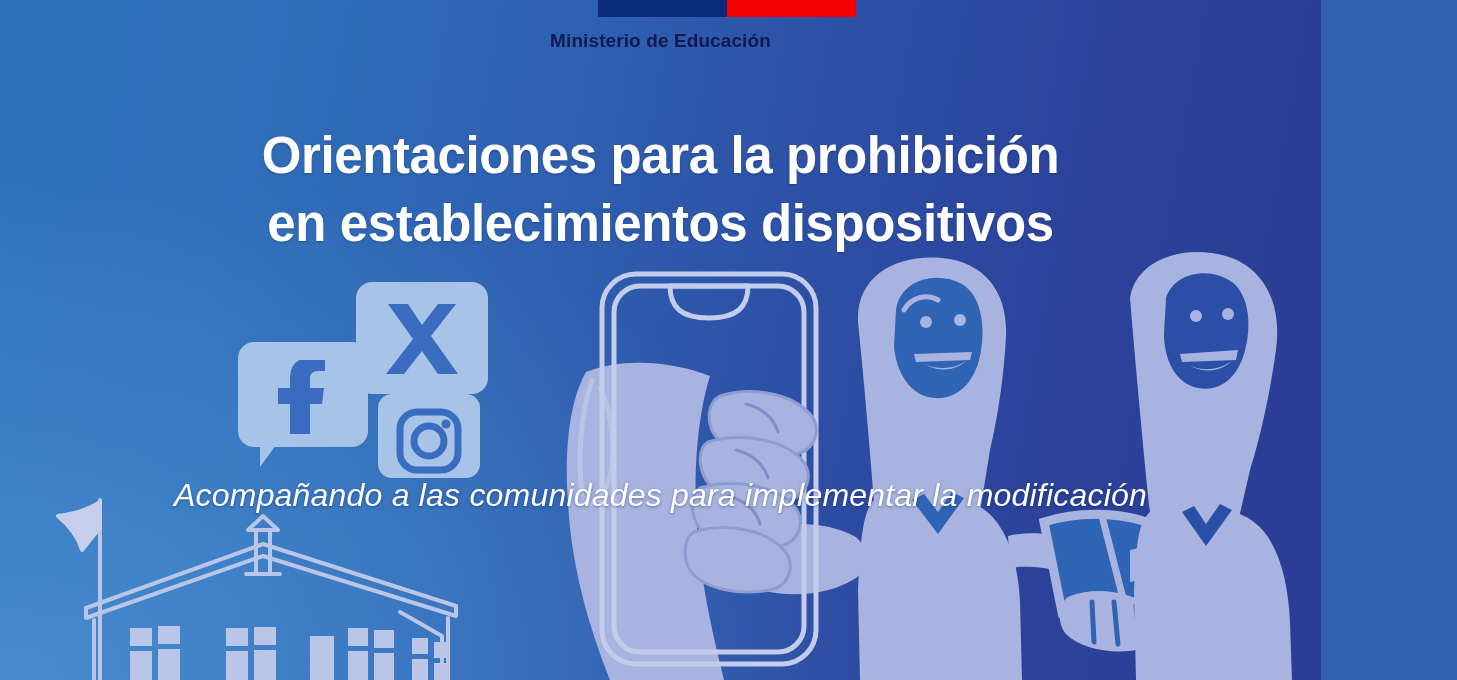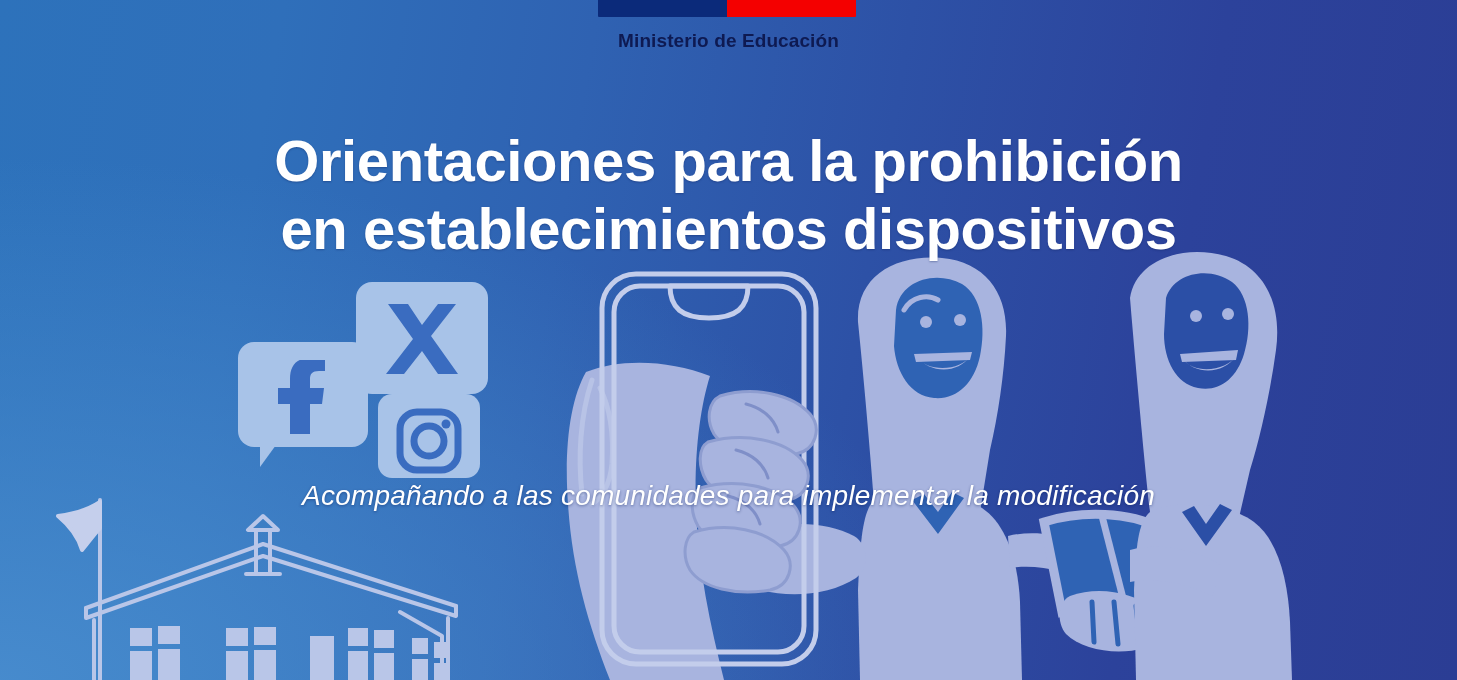--- a/index.html
+++ b/index.html
@@ -5,21 +5,21 @@
 <style>
   html,body{margin:0;padding:0;}
   body{
     width:1457px;height:680px;overflow:hidden;
     font-family:"Liberation Sans","DejaVu Sans",sans-serif;
     background:#2f5fae;
   }
 
   
   #slide{
-    position:relative;width:1457px;height:680px;overflow:hidden;
+    position:relative;width:1321px;height:680px;overflow:hidden;
     background:
       radial-gradient(120% 140% at 0% 100%, rgba(72,140,206,.95) 0%, rgba(72,140,206,0) 55%),
       linear-gradient(100deg,#2d72bb 0%,#2f6fba 18%,#2f62b2 38%,#2d51a6 58%,#2c429b 78%,#2b3d94 100%);
   }
 
   
   .art{position:absolute;pointer-events:none;}
   .artlayer{position:absolute;inset:0;}
 
   
@@ -34,30 +34,30 @@
   #ministry{
     position:absolute;left:0;right:0;top:30px;
     text-align:center;color:#0e1a52;
     font-size:19px;font-weight:700;letter-spacing:.1px;
   }
 
   
   #title{
     position:absolute;left:0;right:0;top:88px;
     text-align:center;color:#ffffff;
-    font-size:58px;font-weight:700;line-height:68px;
+    font-size:51px;font-weight:700;line-height:68px;
     letter-spacing:-.4px;
     text-shadow:0 1px 2px rgba(12,28,86,.35);
   }
   #title .tline{display:block;white-space:nowrap;}
 
   #subtitle{
     position:absolute;left:0;right:0;top:472px;
     text-align:center;color:#ffffff;
-    font-style:italic;font-size:28px;line-height:47px;
+    font-style:italic;font-size:32px;line-height:47px;
     letter-spacing:.2px;
     text-shadow:0 1px 3px rgba(12,28,86,.45);
   }
   #subtitle .sline{display:block;white-space:nowrap;}
 
   
   #social{left:238px;top:282px;width:250px;height:196px;}
   .bubble{position:absolute;background:#a8c3e8;}
   .bub-fb{left:0;top:60px;width:130px;height:105px;border-radius:16px;}
   .bub-fb:after{content:"";position:absolute;left:22px;bottom:-20px;

